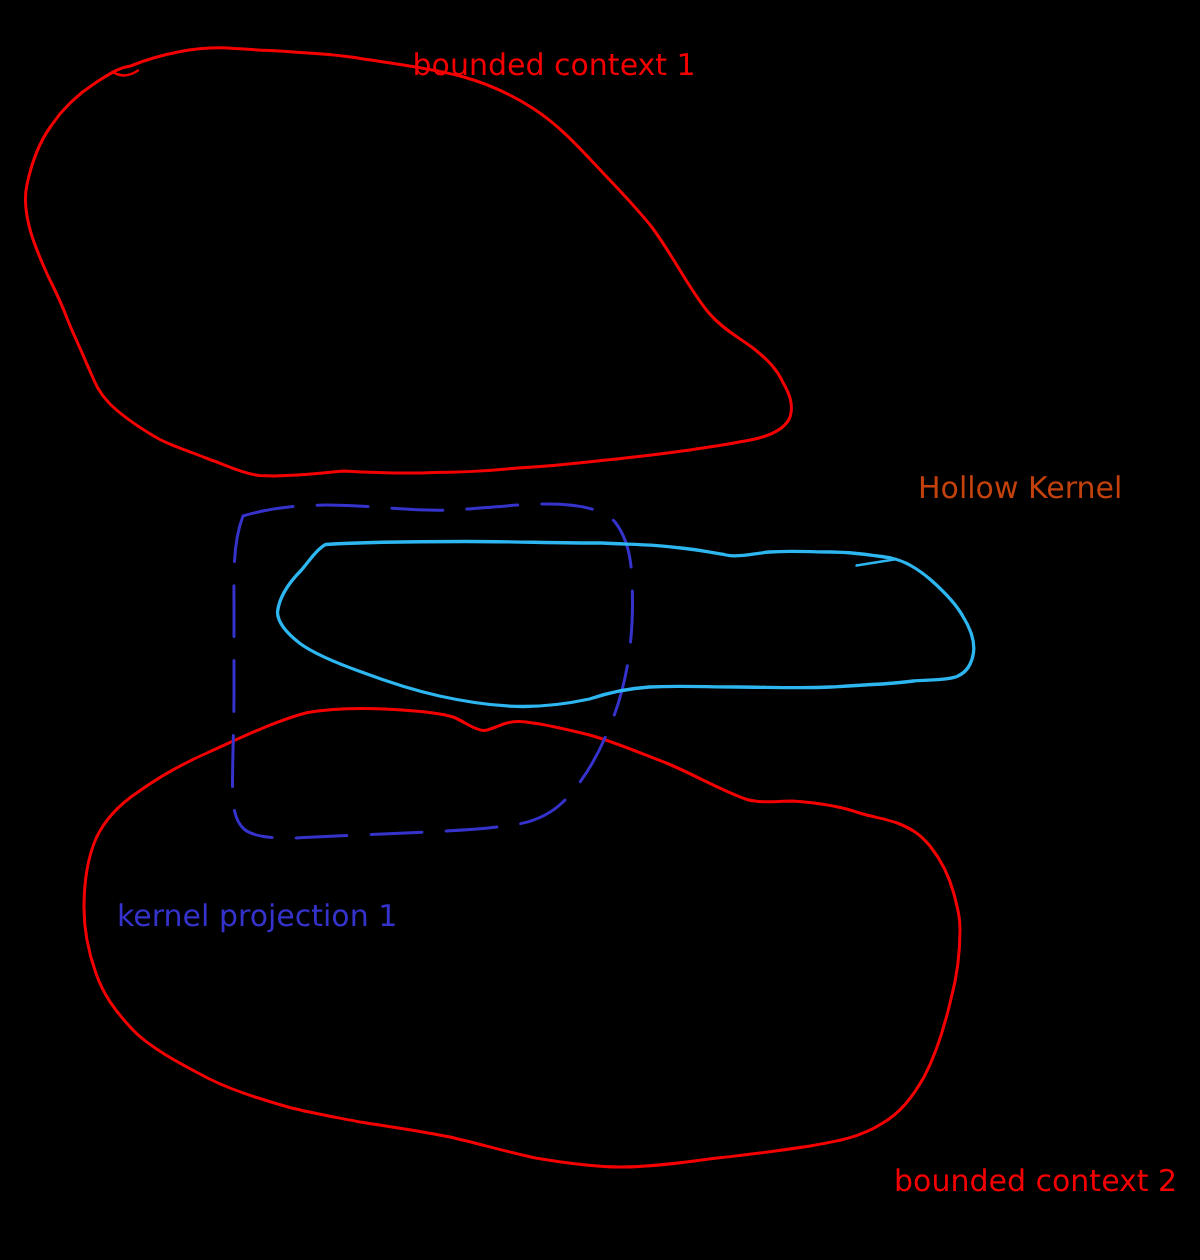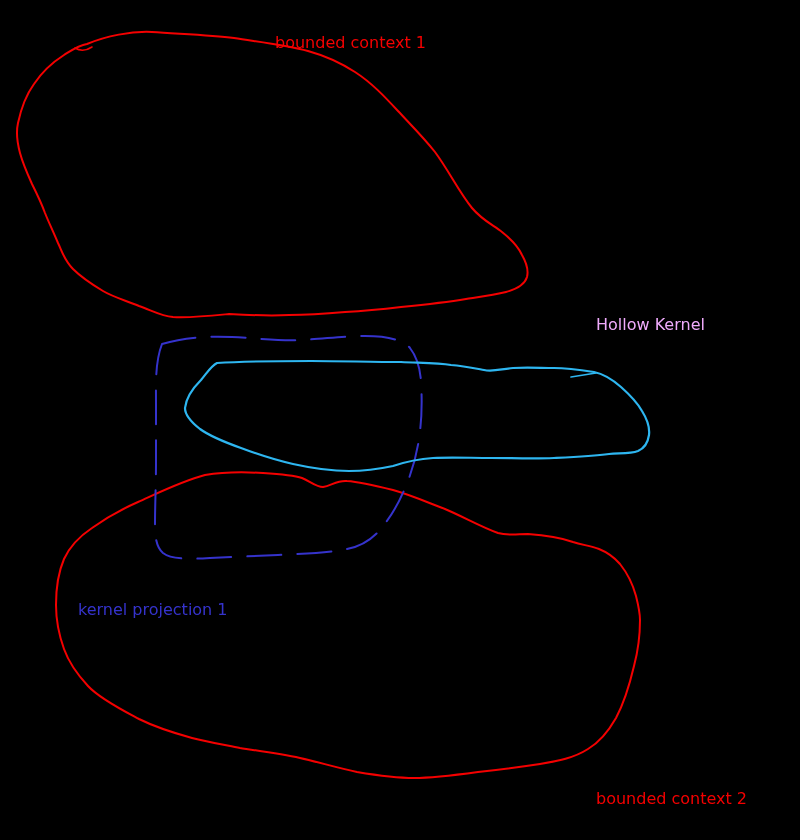--- a/index.html
+++ b/index.html
@@ -6,21 +6,21 @@
   #stage {
     position: relative;
     width: 800px;
     height: 840px;
     overflow: hidden;
     font-family: "DejaVu Sans", "Liberation Sans", sans-serif;
   }
   #sketch { position: absolute; left: 0; top: 0; }
   .label {
     position: absolute;
-    font-size: 16px;
+    font-size: 20px;
     line-height: 26px;
     white-space: nowrap;
     letter-spacing: 0px;
   }
   .label.wrap { white-space: normal; width: 200px; }
   path { fill: none; stroke-linecap: round; stroke-linejoin: round; }
 </style>
 </head>
 <body>
 
@@ -134,19 +134,19 @@
              C 227 443, 211 437, 200 429
              C 191 422, 185 415, 185 408
              C 186 399, 192 389, 201 380
              C 207 373, 211 366, 217 363 Z" stroke="#2eb6f0"></path>
 
     <path stroke-width="1.6" d="M 571 377 L 596 373" stroke="#2eb6f0"></path>
   </svg>
 
   <div class="label" style="left: 275px; top: 30px; color: rgb(244, 0, 0);">bounded context 1</div>
 
-  <div class="label" style="left: 596px; top: 312px; color: #f0abfc;">Hollow Kernel</div>
+  <div class="label" style="left: 612px; top: 312px; color: #c2410c;">Hollow Kernel</div>
 
   <div class="label" style="left: 78px; top: 597px; color: rgb(53, 51, 204);">kernel projection 1</div>
 
-  <div class="label wrap" style="left: 596px; top: 774px; color: rgb(244, 0, 0); margin-top: 12px;">bounded context 2</div>
+  <div class="label wrap" style="left: 596px; top: 774px; color: rgb(244, 0, 0);">bounded context 2</div>
 
 </div>
 
 </body></html>

